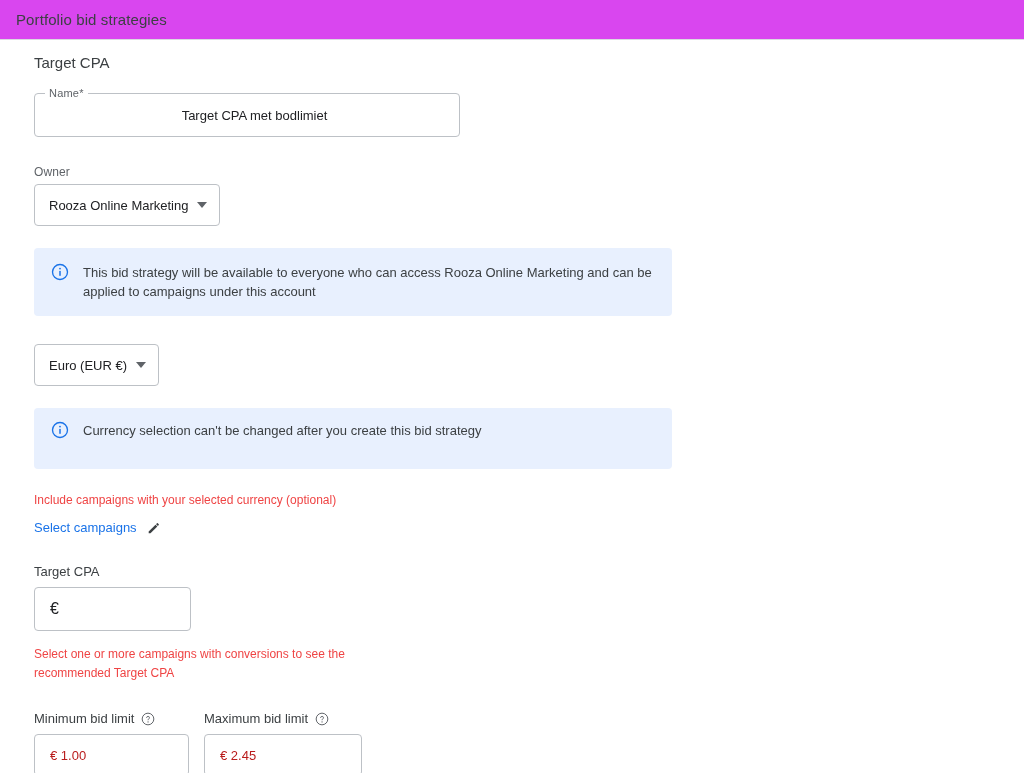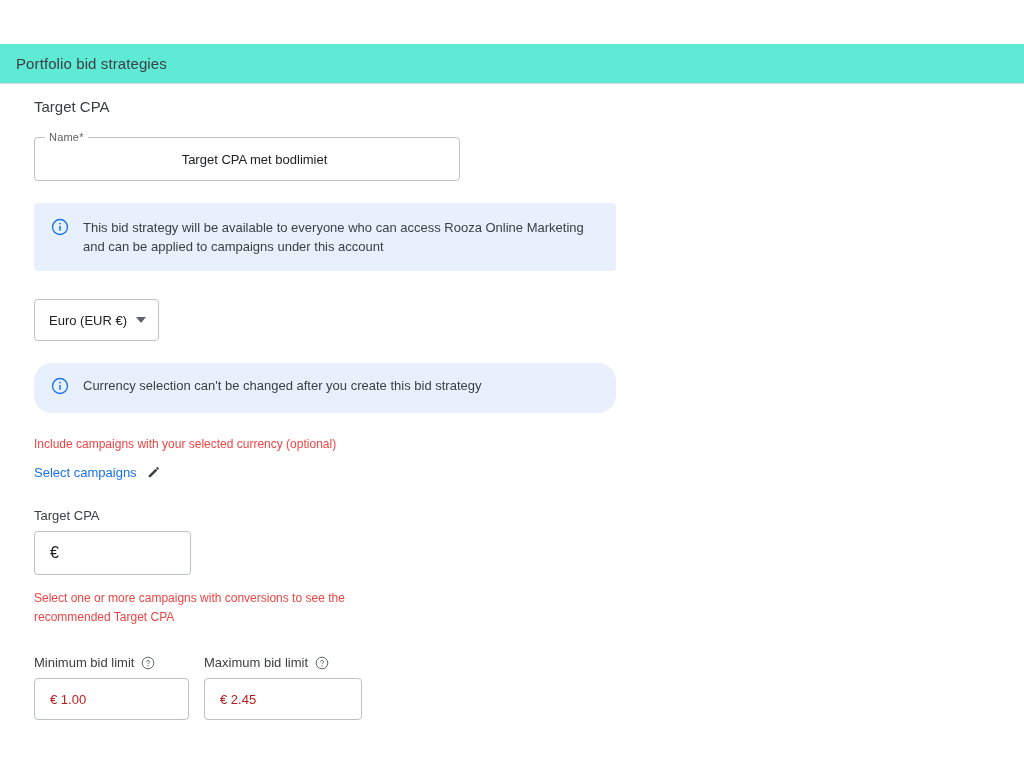--- a/index.html
+++ b/index.html
@@ -14,22 +14,21 @@
 
   .page { position: relative; width: 1024px; height: 773px; background: #fff; }
 
   
   .app-header {
     height: 40px;
     display: flex;
     align-items: center;
     padding-left: 16px;
     border-bottom: 1px solid #dadce0;
-    background: #5eead4;
-    margin-top: 44px;
+    background: #d946ef;
   }
   .app-header .title {
     font-size: 15px;
     color: #3c4043;
     letter-spacing: .1px;
   }
 
   
   .content { padding: 14px 0 0 34px; }
 
@@ -94,45 +93,45 @@
   }
   .caret {
     width: 0; height: 0;
     border-left: 5px solid transparent;
     border-right: 5px solid transparent;
     border-top: 6px solid #5f6368;
   }
 
   
   .banner {
-    width: 582px;
+    width: 638px;
     background: #e8f0fe;
     border-radius: 4px;
     display: flex;
     align-items: flex-start;
     gap: 14px;
     padding: 15px 16px 15px 17px;
   }
-  .banner.single { align-items: flex-end; padding-top: 13px; padding-bottom: 18px; border-radius: 18px; }
+  .banner.single { align-items: flex-start; padding-top: 13px; padding-bottom: 29px; }
   .banner .b-text {
     font-size: 13px;
     color: #3c4043;
     line-height: 19px;
   }
   .icon-info { flex: 0 0 auto; width: 18px; height: 18px; display: block; }
 
   
   .helper {
     font-size: 12px;
     color: #ef4444;
     line-height: 19px;
   }
 
   
-  .link-row { display: flex; align-items: center; gap: 9px; }
+  .link-row { display: flex; align-items: flex-start; gap: 9px; }
   .link {
     font-size: 13px;
     color: #1a73e8;
     text-decoration: none;
     cursor: pointer;
   }
   .icon-pencil { width: 16px; height: 16px; display: block; }
 
   
   .money-field {
@@ -188,20 +187,27 @@
 
   <div class="content">
 
     <h2 class="section-title">Target CPA</h2>
 
     <div class="tf-outlined">
       <span class="notch">Name*</span>
       <span class="value">Target CPA met bodlimiet</span>
     </div>
 
+    <div class="mt-28">
+      <div class="field-label">Owner</div>
+      <div class="select-box">
+        <span class="sel-value">Rooza Online Marketing</span>
+        <span class="caret"></span>
+      </div>
+    </div>
 
     <div class="banner mt-22">
       <span>
         <svg class="icon-info" viewBox="0 0 24 24" fill="none" xmlns="http://www.w3.org/2000/svg">
           <circle cx="12" cy="12" r="10" stroke="#1a73e8" stroke-width="1.8"></circle>
           <circle cx="12" cy="7.4" r="1.2" fill="#1a73e8"></circle>
           <rect x="11" y="10.4" width="2" height="7" rx="1" fill="#1a73e8"></rect>
         </svg>
       </span>
       <span class="b-text">This bid strategy will be available to everyone who can access Rooza Online Marketing and can be applied to campaigns under this account</span>

